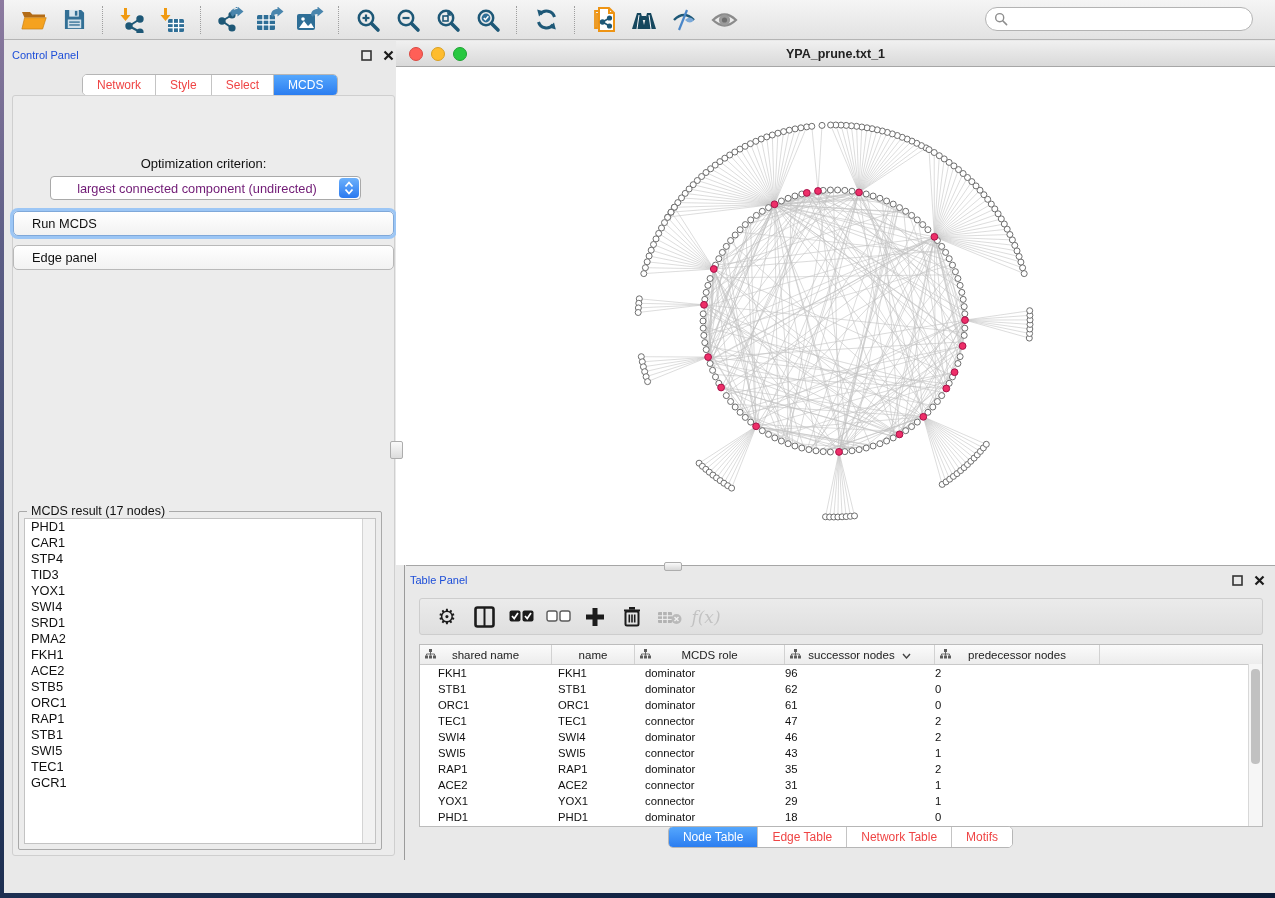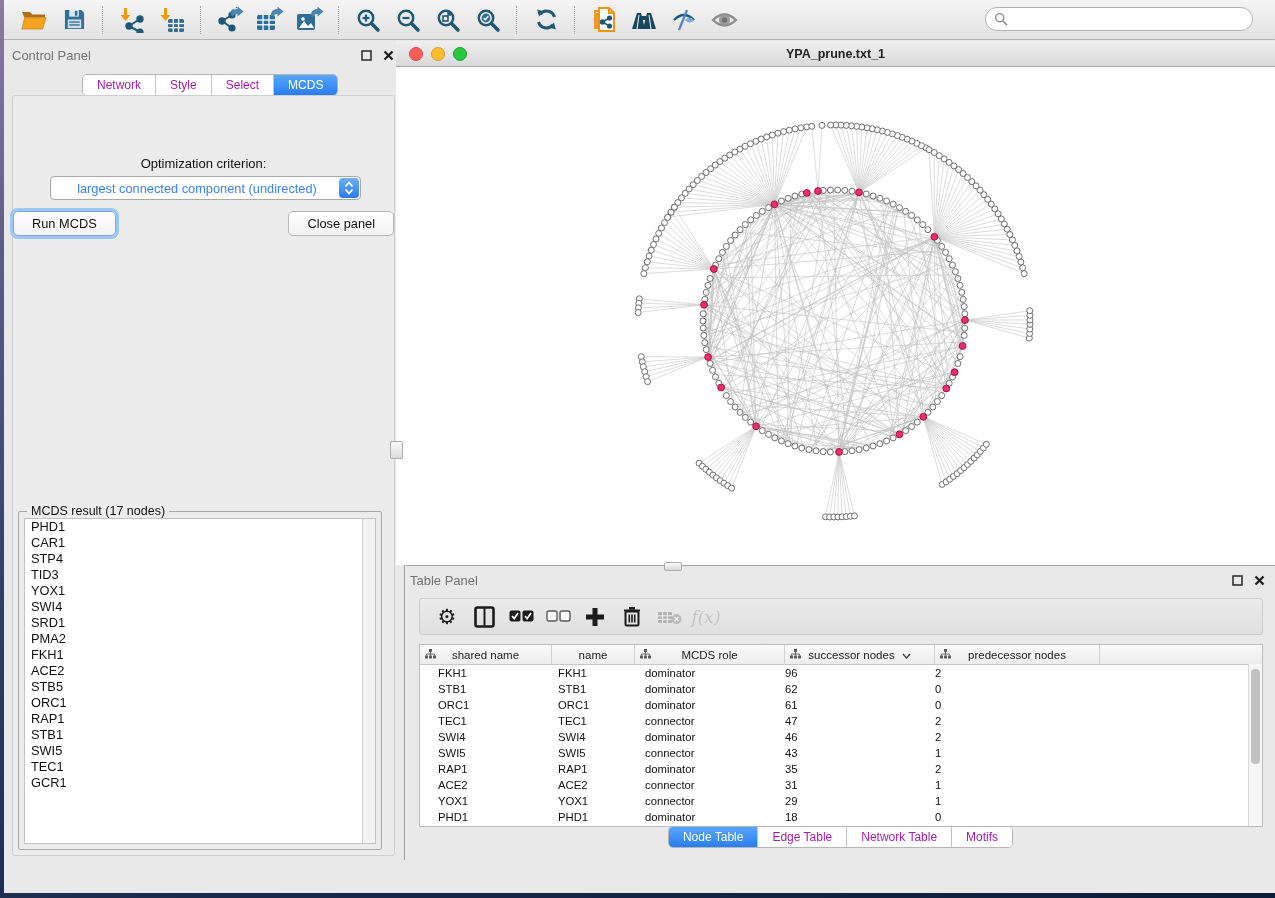--- a/index.html
+++ b/index.html
@@ -13,36 +13,36 @@
     display:flex;align-items:center;padding-left:10px;box-sizing:border-box;}
   .tbtn{width:34px;height:32px;display:flex;align-items:center;justify-content:center;margin:0 3px;cursor:pointer;}
   .tbtn svg{display:block;}
   .tsep{width:1px;height:28px;margin:0 8px;border-left:1px dotted #9f9f9f;}
   .searchbox{position:absolute;right:22px;top:7px;width:268px;height:24px;background:#fff;
     border:1px solid #b3b3b3;border-radius:13px;display:flex;align-items:center;padding-left:8px;box-sizing:border-box;}
   .searchbox input{border:none;outline:none;flex:1;font-size:12px;background:transparent;margin-left:5px;}
 
   
   .cpanel{position:absolute;left:0;top:41px;width:401px;bottom:33px;background:#e9e9e9;border-right:1px solid #9b9b9b;box-sizing:border-box;}
-  .panel-head{height:24px;display:flex;align-items:center;padding:2px 8px 0 8px;font-size:13px;color:#737373;}
+  .panel-head{height:24px;display:flex;align-items:center;padding:2px 8px 0 8px;font-size:11px;color:#1d4ed8;}
   .panel-head .sp{flex:1;}
   .mini{width:16px;height:16px;display:flex;align-items:center;justify-content:center;cursor:pointer;margin-left:6px;}
   .seg{display:flex;border:1px solid #b6b6b6;border-radius:5px;background:#fff;overflow:hidden;height:20px;}
-  .seg .tab{padding:2px 14px;font-size:12px;color:#a21caf;border-right:1px solid #c4c4c4;display:flex;align-items:center;cursor:pointer;background:#fff;}
+  .seg .tab{padding:2px 14px;font-size:12px;color:#ef4444;border-right:1px solid #c4c4c4;display:flex;align-items:center;cursor:pointer;background:#fff;}
   .seg .tab:last-child{border-right:none;}
   .seg .tab.active{background:linear-gradient(#55a7fd,#2b7df0);color:#fff;}
   .cp-tabs{position:absolute;left:78px;top:33px;}
   .cp-body{position:absolute;left:8px;top:54px;right:9px;bottom:4px;background:#ececec;border:1px solid #cfcfcf;border-radius:3px;}
   .opt-label{position:absolute;left:0;right:0;top:60px;text-align:center;font-size:13px;color:#111;}
   .selectbox{position:absolute;left:37px;top:80px;width:311px;height:24px;background:#fff;border:1px solid #a9a9a9;border-radius:4px;
     display:flex;align-items:center;box-sizing:border-box;cursor:pointer;}
-  .selectbox .val{flex:1;text-align:center;font-size:12.8px;color:#3b82f6;padding-left:4px;}
+  .selectbox .val{flex:1;text-align:center;font-size:12.8px;color:#701a75;padding-left:4px;}
   .stepper{width:20px;height:20px;margin-right:1px;border-radius:4px;background:linear-gradient(#6db1fb,#2a79f0);
     display:flex;flex-direction:column;align-items:center;justify-content:center;}
-  .btnrow{position:absolute;left:0;right:0;top:115px;display:flex;justify-content:space-between;gap:9px;}
+  .btnrow{position:absolute;left:0;right:0;top:115px;display:flex;justify-content:space-between;gap:9px;flex-direction:column;}
   .pbtn{background:linear-gradient(#ffffff,#f2f2f2);border:1px solid #b9b9b9;border-radius:5px;height:23px;
     padding:0 18px;font-size:12.8px;color:#111;display:flex;align-items:center;cursor:pointer;}
   .pbtn.focus{box-shadow:0 0 0 3px #9cc6f5;border-color:#7fa8d9;}
   .groupbox{position:absolute;left:5px;right:12px;top:415px;bottom:5px;border:1px solid #a9a9a9;border-radius:2px;}
   .groupbox .legend{position:absolute;left:8px;top:-8px;background:#ececec;padding:0 4px;font-size:12.5px;color:#111;}
   .mcds-list{position:absolute;left:5px;right:5px;top:6px;bottom:5px;background:#fff;border:1px solid #c3c3c3;overflow:hidden;}
   .mcds-scroll{position:absolute;right:0;top:0;bottom:0;width:12px;background:#f2f2f2;border-left:1px solid #d4d4d4;}
   .mcds-item{font-size:12.8px;color:#111;line-height:16px;padding-left:6px;}
 
   
@@ -291,21 +291,21 @@
         <span class="val">largest connected component (undirected)</span>
         <span class="stepper">
           <svg width="10" height="14" viewBox="0 0 10 14">
             <path d="M1.5 5.5 L5 1.5 L8.5 5.5" fill="none" stroke="#fff" stroke-width="1.8"></path>
             <path d="M1.5 8.5 L5 12.5 L8.5 8.5" fill="none" stroke="#fff" stroke-width="1.8"></path>
           </svg>
         </span>
       </div>
       <div class="btnrow">
         <div class="pbtn focus">Run MCDS</div>
-        <div class="pbtn">Close panel</div>
+        <div class="pbtn">Edge panel</div>
       </div>
       <div class="groupbox">
         <div class="legend">MCDS result (17 nodes)</div>
         <div class="mcds-list">
           <div>
                 <div class="mcds-item">PHD1</div>
                 <div class="mcds-item">CAR1</div>
                 <div class="mcds-item">STP4</div>
                 <div class="mcds-item">TID3</div>
                 <div class="mcds-item">YOX1</div>

